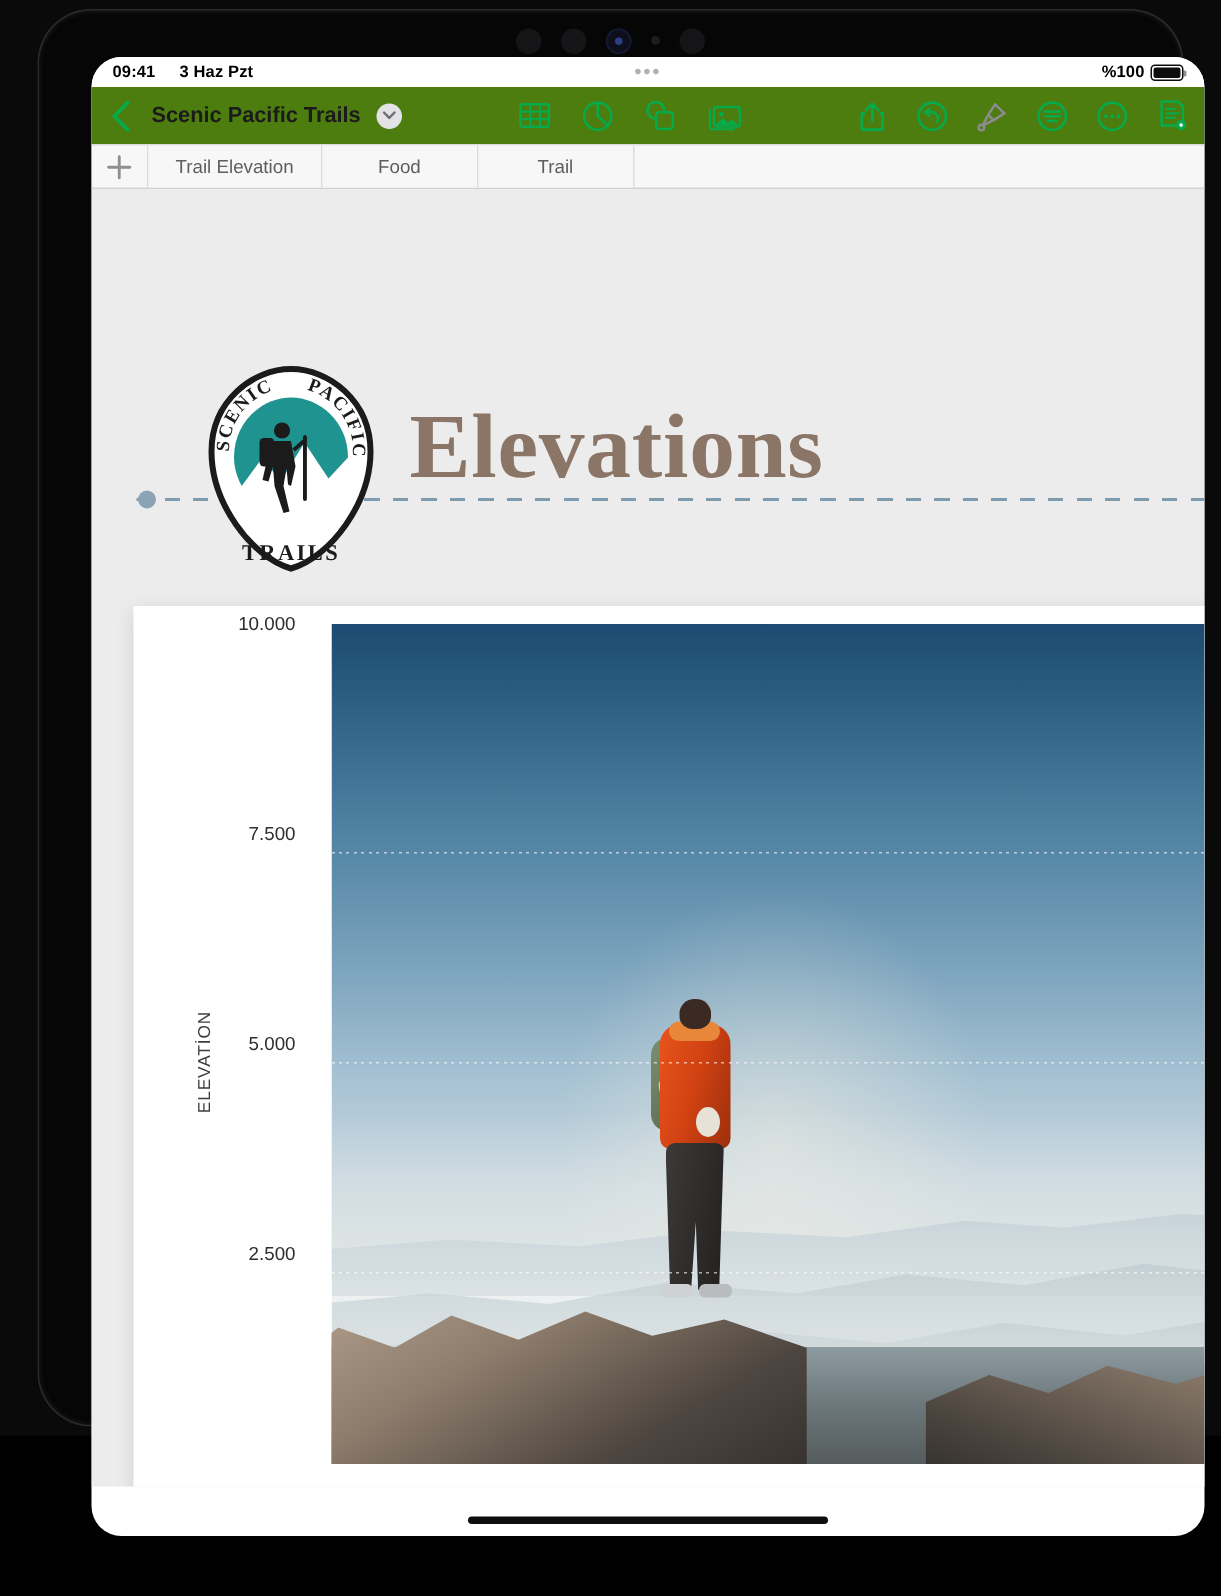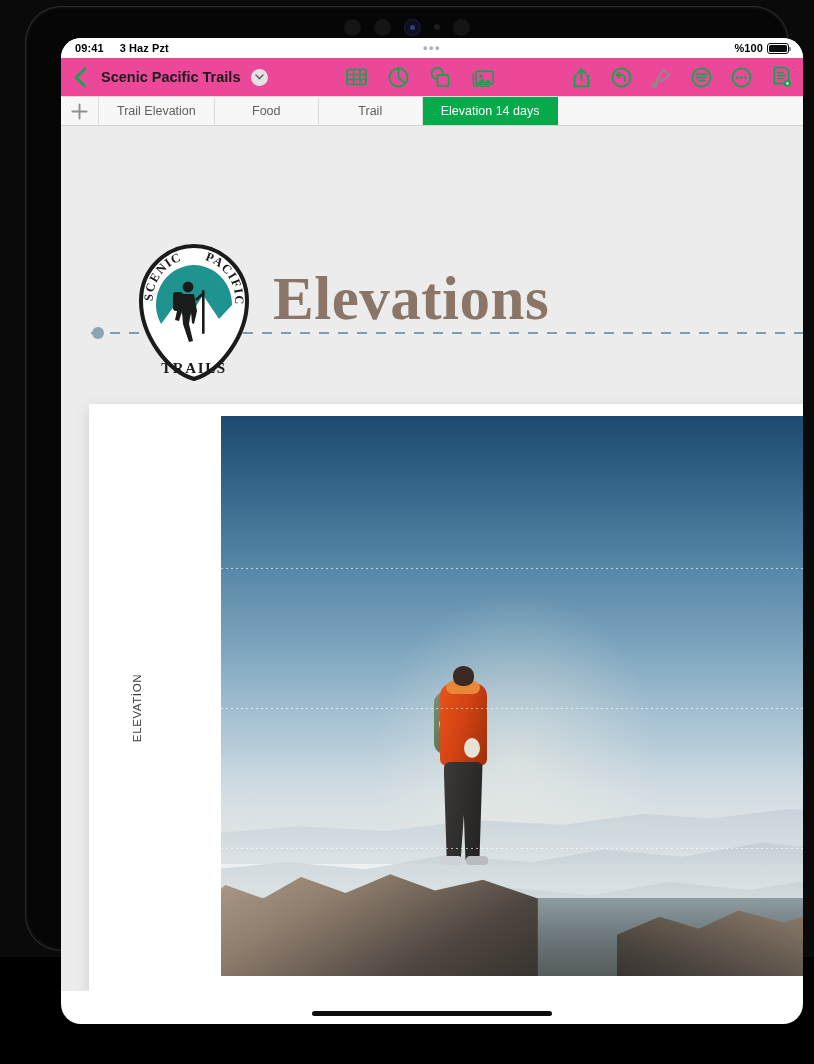--- a/index.html
+++ b/index.html
@@ -73,21 +73,21 @@
   .battery-fill {
     position: absolute; left: 1px; top: 1px; bottom: 1px;
     width: 18px; background: #000; border-radius: 1.5px;
   }
   #sb-dots { position:absolute; left:50%; transform:translateX(-50%);
     color:#b0b0b0; font-size:13px; letter-spacing:1.5px; top:2px; }
 
   
   #toolbar {
     height: 38px;
-    background: #ec4899;
+    background: #4d7c0f;
     display: flex; align-items: center;
     padding: 0 10px 0 6px;
     border-bottom: 0;
   }
   .tb-left { display: flex; align-items: center; gap: 6px; }
   #back-chevron {
     width: 26px; height: 30px;
     display:flex; align-items:center; justify-content:center;
     cursor: pointer;
   }
@@ -409,21 +409,20 @@
 
       <div id="tabbar">
         <div id="add-sheet">
           <svg width="17" height="17" viewBox="0 0 17 17">
             <path d="M8.5 1.4 V15.6 M1.4 8.5 H15.6" stroke="#8e8e93" stroke-width="1.9" stroke-linecap="round"></path>
           </svg>
         </div>
         <div class="sheet-tab">Trail Elevation</div>
         <div class="sheet-tab wide">Food</div>
         <div class="sheet-tab wide">Trail</div>
-        <div class="sheet-tab active">Elevation 14 days</div>
       </div>
 
       <div id="canvas">
 
         <div id="header-block">
           <div id="guide-line"></div>
           <div id="guide-handle"></div>
 
           <svg id="logo-badge" viewBox="0 0 122 140">
             <path d="M61 3 C86 3 114 24 114 58 C114 92 88 128 61 136
@@ -450,20 +449,26 @@
               <textPath href="#arcR" startOffset="6%">PACIFIC</textPath>
             </text>
           </svg>
 
           <div id="doc-heading">Elevations</div>
         </div>
 
         <div id="chart-card">
           <div id="y-axis-title">ELEVATİON</div>
 
+          <div id="y-ticks">
+            <div class="y-tick" style="top:12px">10.000</div>
+            <div class="y-tick" style="top:152px">7.500</div>
+            <div class="y-tick" style="top:292px">5.000</div>
+            <div class="y-tick" style="top:432px">2.500</div>
+          </div>
 
           <div id="plot-area">
             <div id="photo">
               <div id="sky"></div>
               <div id="sunglow"></div>
               <div class="ridge" id="ridge-far"></div>
               <div class="ridge" id="ridge-mid"></div>
               <div class="ridge" id="ridge-near"></div>
               <div class="haze" style="top:58%;height:30%"></div>
               <div id="valley-floor"></div>

